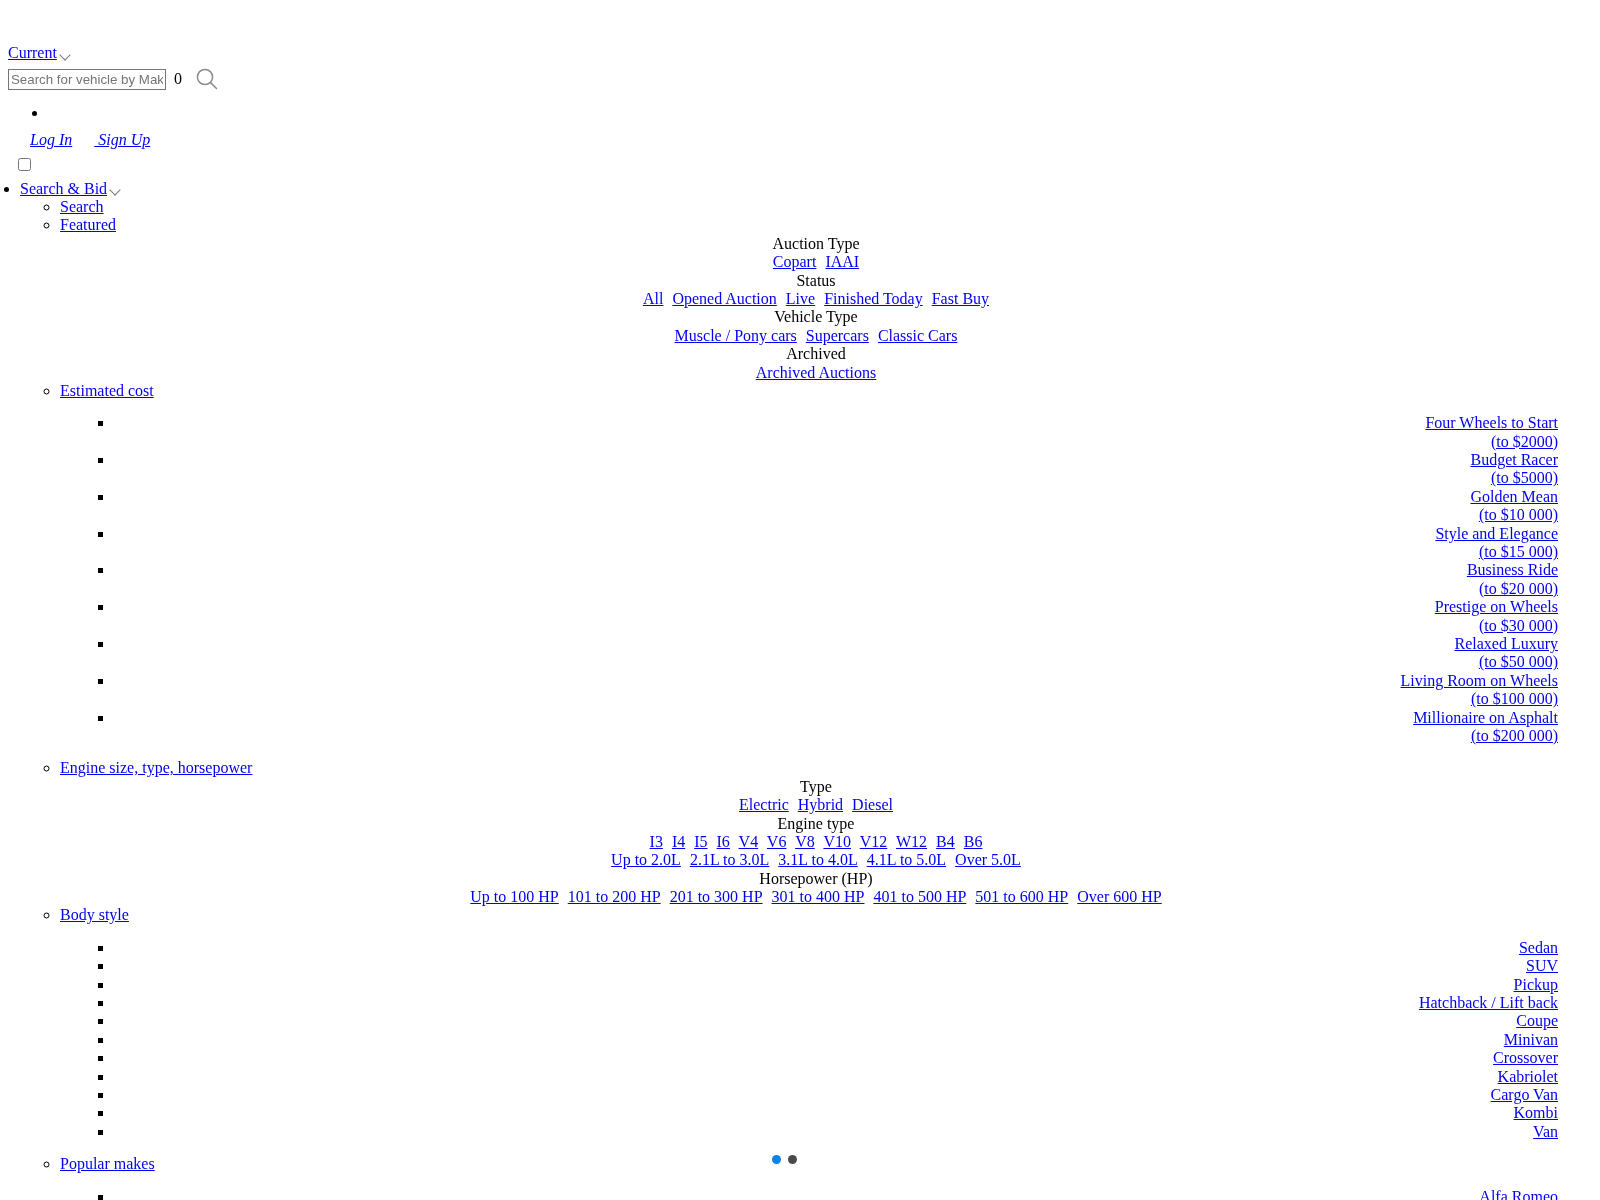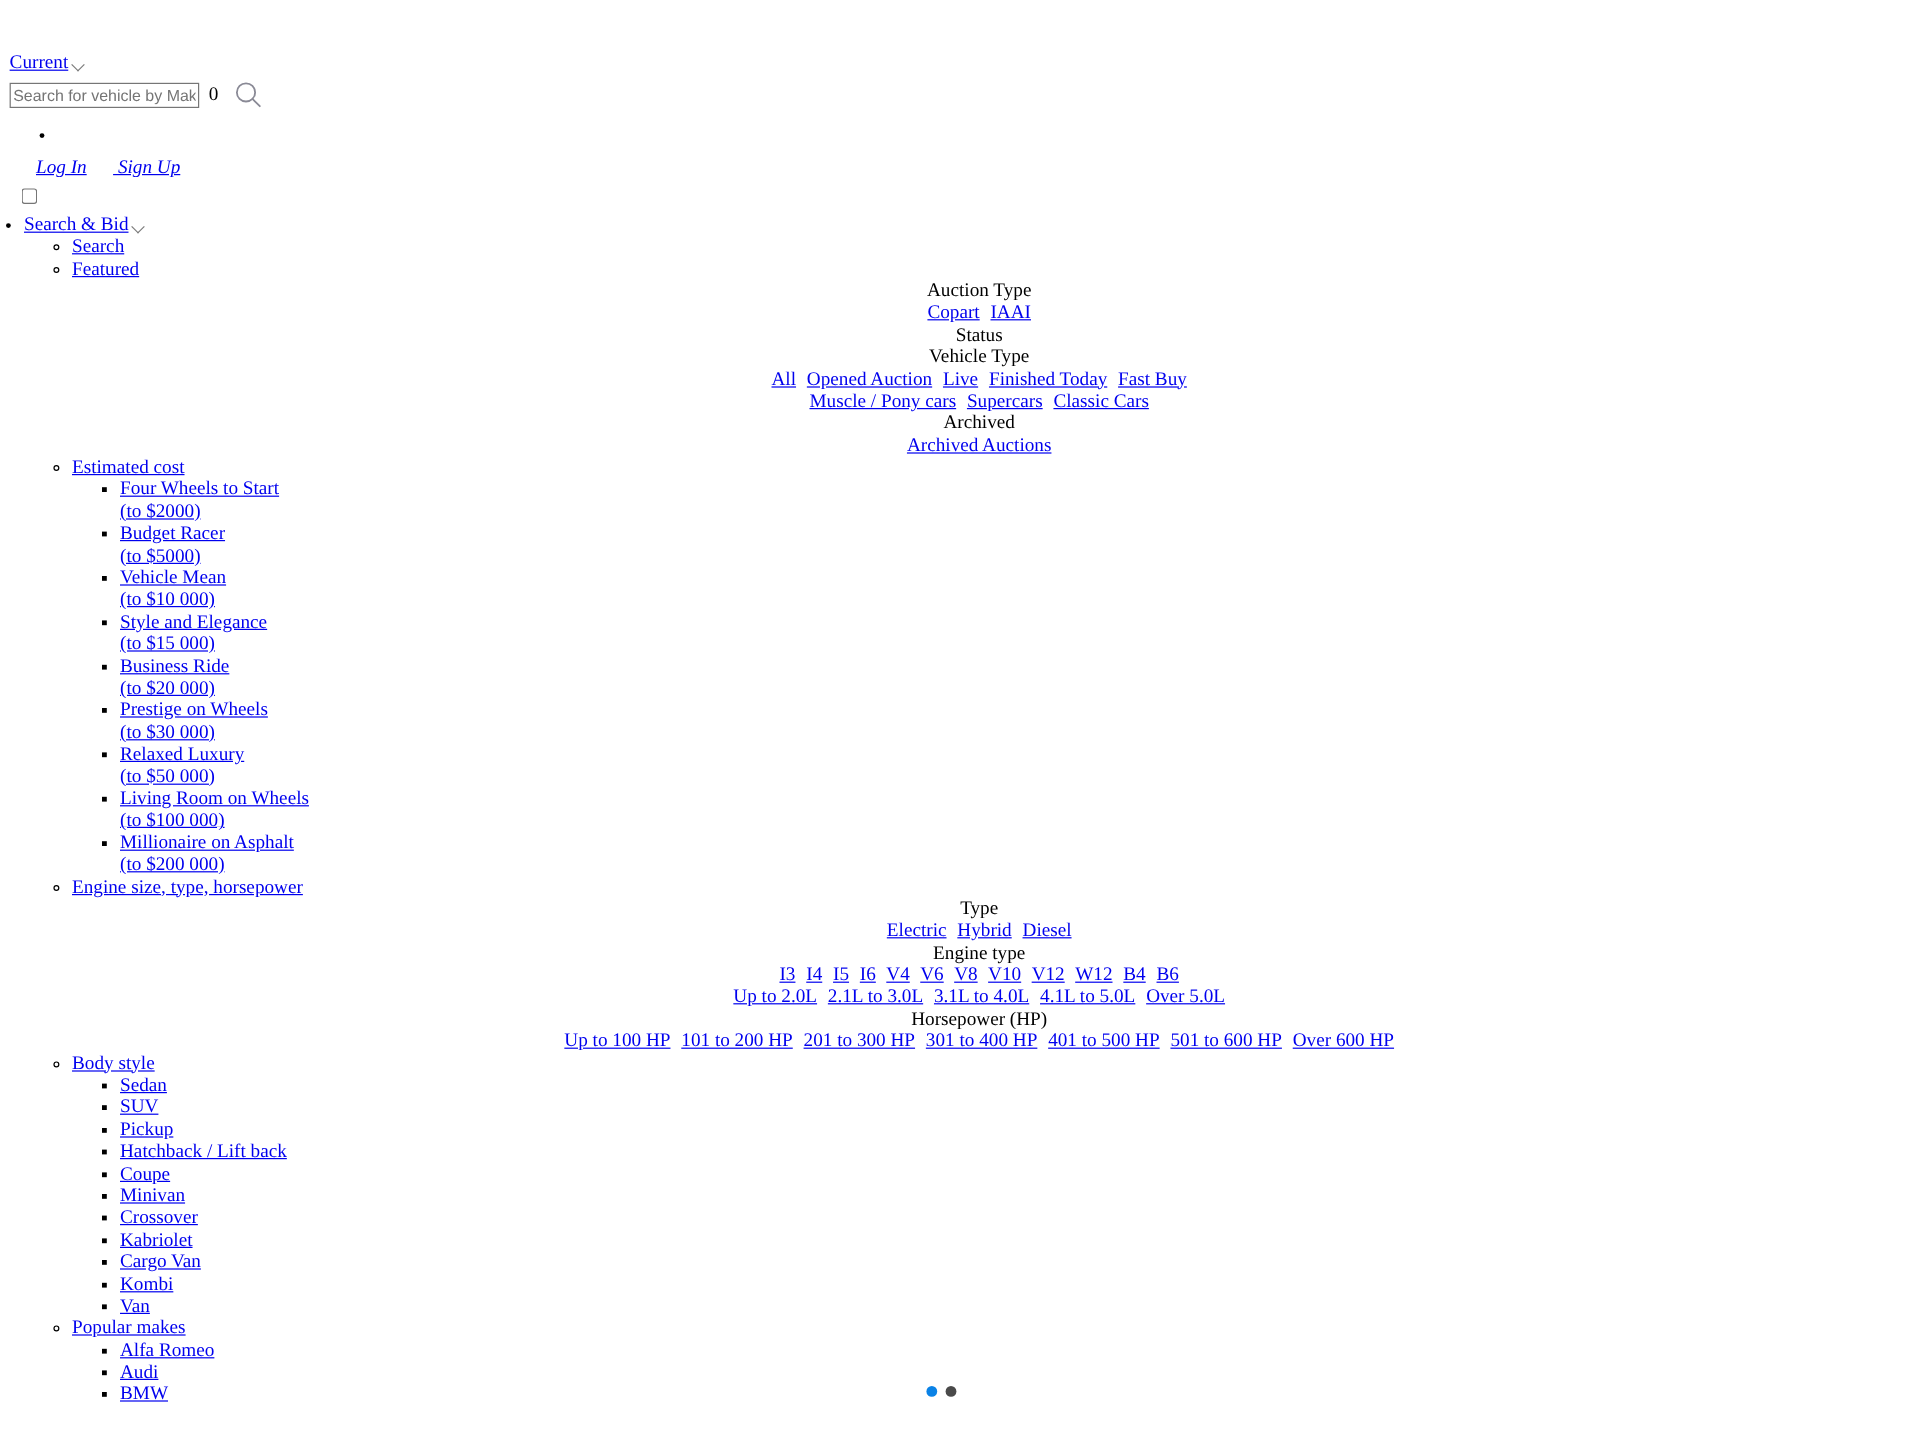--- a/index.html
+++ b/index.html
@@ -31,21 +31,22 @@
     list-style-type: disc;
     margin: 16px 0;
     padding-left: 40px;
   }
   ul ul {
     list-style-type: circle;
     margin: 0;
   }
   ul ul ul {
     list-style-type: square;
-    margin: 0;
+    margin: 14px;
+    text-align: right;
   }
   li { display: list-item; }
 
   .page {
     position: absolute;
     top: 0; left: 0;
     width: 1572px;
   }
 
   
@@ -206,47 +207,47 @@
         <li>
           <a href="#">Featured</a>
 
           <span class="grouplabel">Auction Type</span>
           <span class="grouplabel inline-links">
             <a href="#">Copart</a>
             <a href="#">IAAI</a>
           </span>
 
           <span class="grouplabel">Status</span>
-          <span class="grouplabel">Vehicle Type</span>
-
           <span class="grouplabel inline-links">
             <a href="#">All</a>
             <a href="#">Opened Auction</a>
             <a href="#">Live</a>
             <a href="#">Finished Today</a>
             <a href="#">Fast Buy</a>
           </span>
+
+          <span class="grouplabel">Vehicle Type</span>
           <span class="grouplabel inline-links">
             <a href="#">Muscle / Pony cars</a>
             <a href="#">Supercars</a>
             <a href="#">Classic Cars</a>
           </span>
 
           <span class="grouplabel">Archived</span>
           <span class="grouplabel inline-links">
             <a href="#">Archived Auctions</a>
           </span>
         </li>
 
         <li>
           <a href="#">Estimated cost</a>
           <ul>
             <li><a href="#"><span>Four Wheels to Start</span><span class="twoline">(to $2000)</span></a></li>
             <li><a href="#"><span>Budget Racer</span><span class="twoline">(to $5000)</span></a></li>
-            <li><a href="#"><span>Vehicle Mean</span><span class="twoline">(to $10 000)</span></a></li>
+            <li><a href="#"><span>Golden Mean</span><span class="twoline">(to $10 000)</span></a></li>
             <li><a href="#"><span>Style and Elegance</span><span class="twoline">(to $15 000)</span></a></li>
             <li><a href="#"><span>Business Ride</span><span class="twoline">(to $20 000)</span></a></li>
             <li><a href="#"><span>Prestige on Wheels</span><span class="twoline">(to $30 000)</span></a></li>
             <li><a href="#"><span>Relaxed Luxury</span><span class="twoline">(to $50 000)</span></a></li>
             <li><a href="#"><span>Living Room on Wheels</span><span class="twoline">(to $100 000)</span></a></li>
             <li><a href="#"><span>Millionaire on Asphalt</span><span class="twoline">(to $200 000)</span></a></li>
           </ul>
         </li>
 
         <li>

